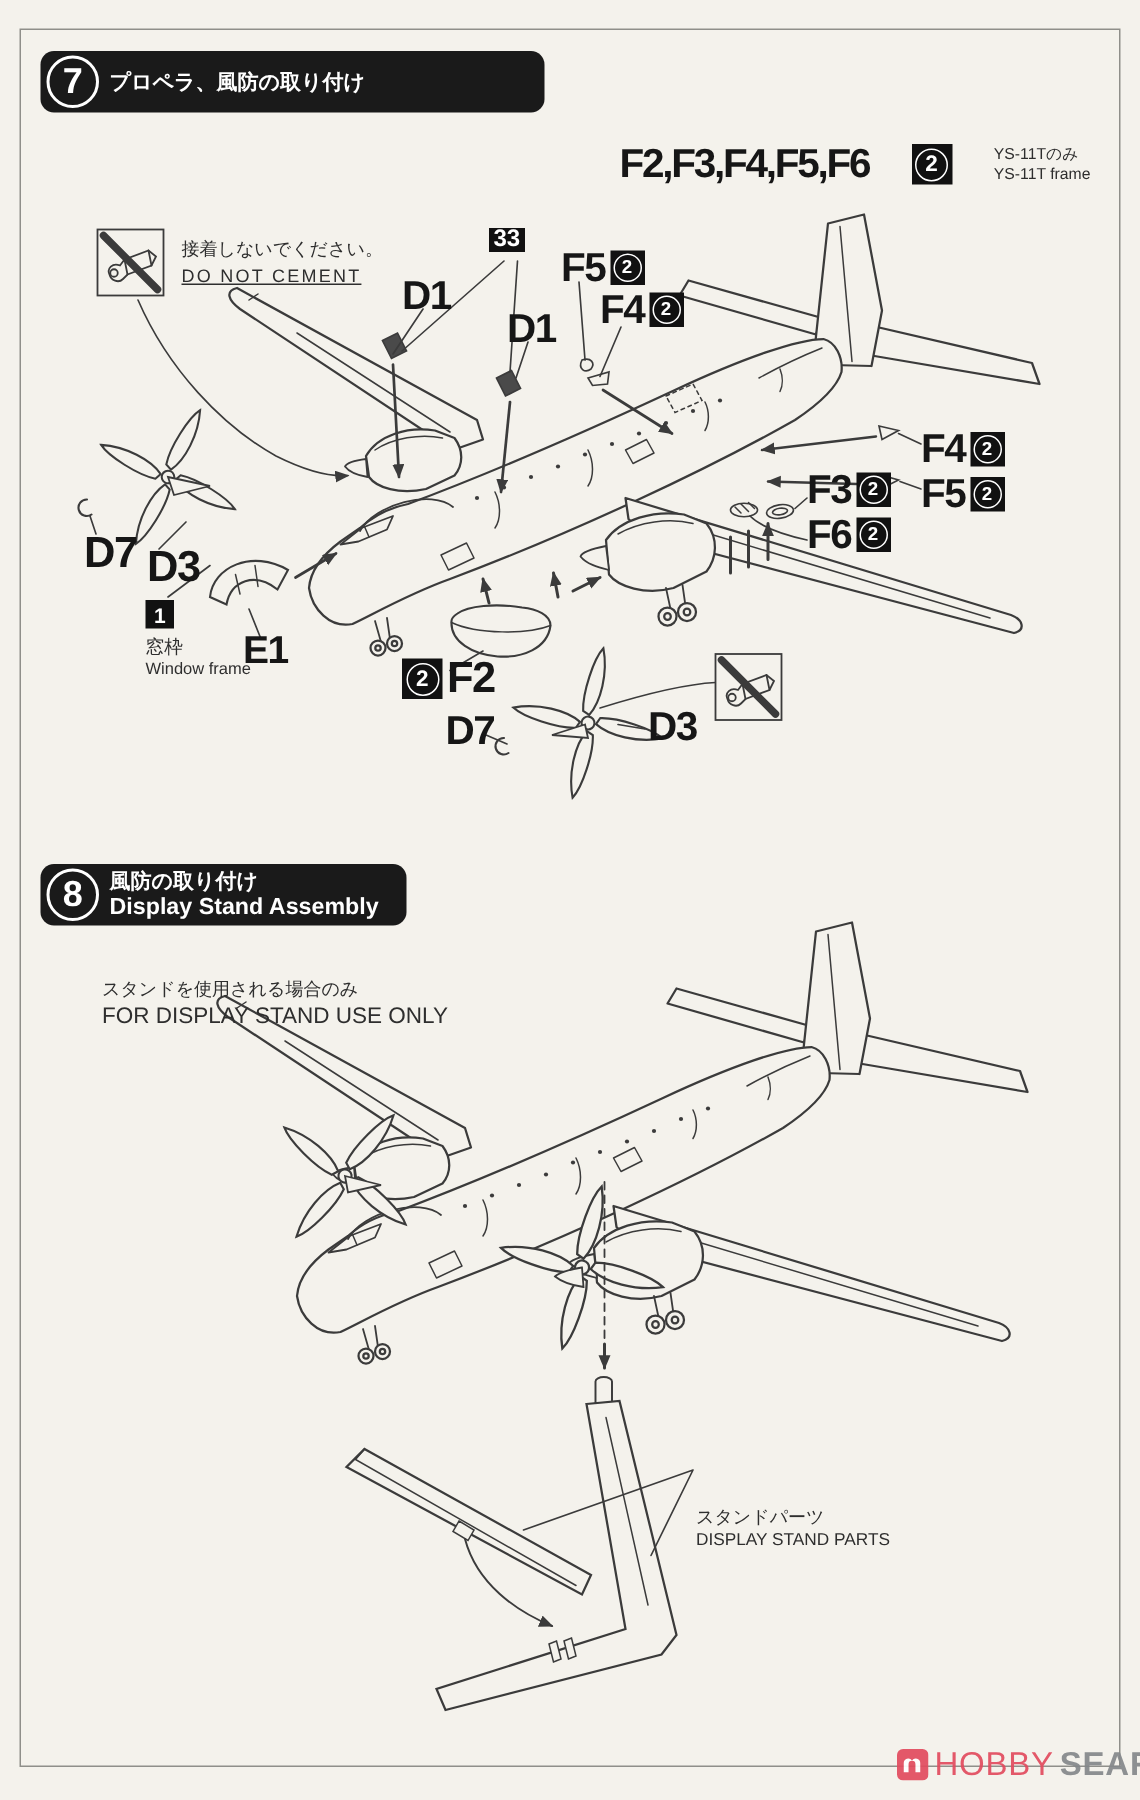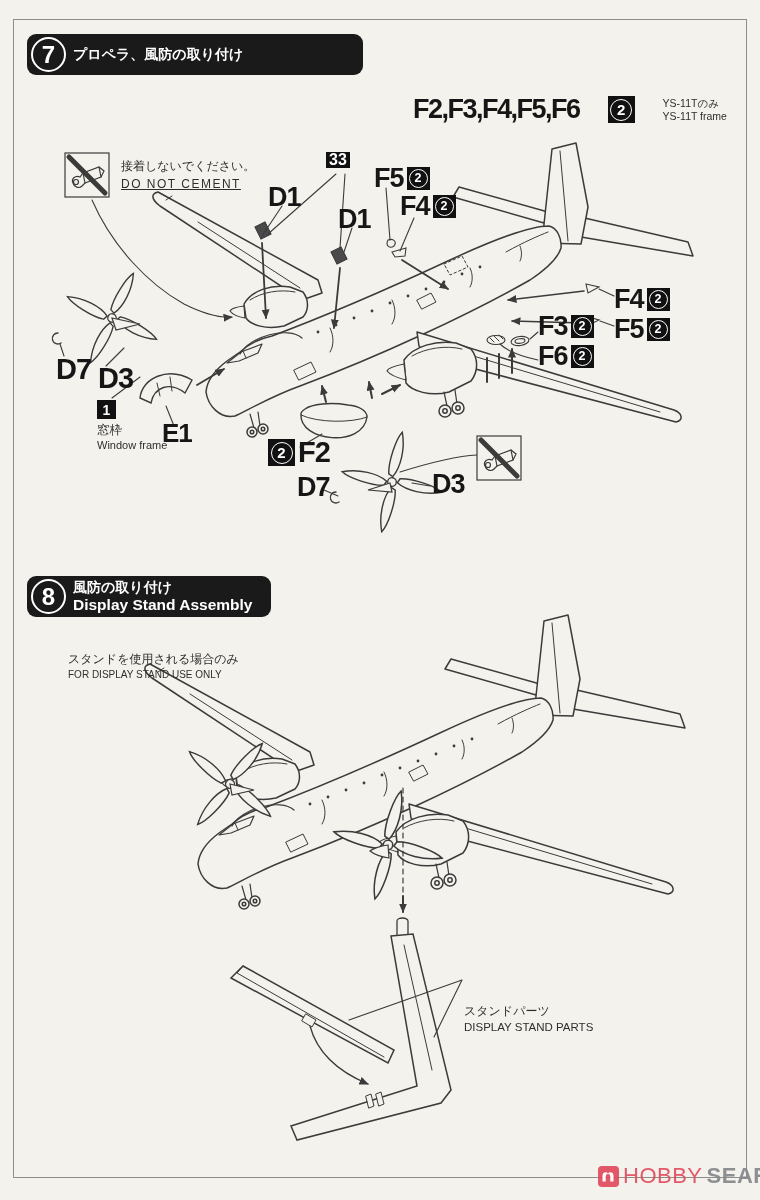--- a/index.html
+++ b/index.html
@@ -348,21 +348,21 @@
   <div class="hdr" style="left:27px;top:576px;width:244px;">
     <span class="hdr-circle">8</span>
     <span class="hdr-text">
       <div class="hdr-jp">風防の取り付け</div>
       <div class="hdr-en">Display Stand Assembly</div>
     </span>
   </div>
 
   <div class="note-sm" style="left:68px;top:623px;font-size:12px;margin-top:29px;">
     <div>スタンドを使用される場合のみ</div>
-    <div style="font-size:10px;">FOR DISPLAY STAND USE ONLY</div>
+    <div style="font-size:15px;">FOR DISPLAY STAND USE ONLY</div>
   </div>
 
   <div class="note-sm" style="left:464px;top:1004px;font-size:12px;">
     <div>スタンドパーツ</div>
     <div style="font-size:11.5px;">DISPLAY STAND PARTS</div>
   </div>
 
   <div class="logo">
     <svg width="21" height="21" viewBox="0 0 21 21">
       <rect x="0" y="0" width="21" height="21" rx="4" fill="#e24b5e"></rect>

